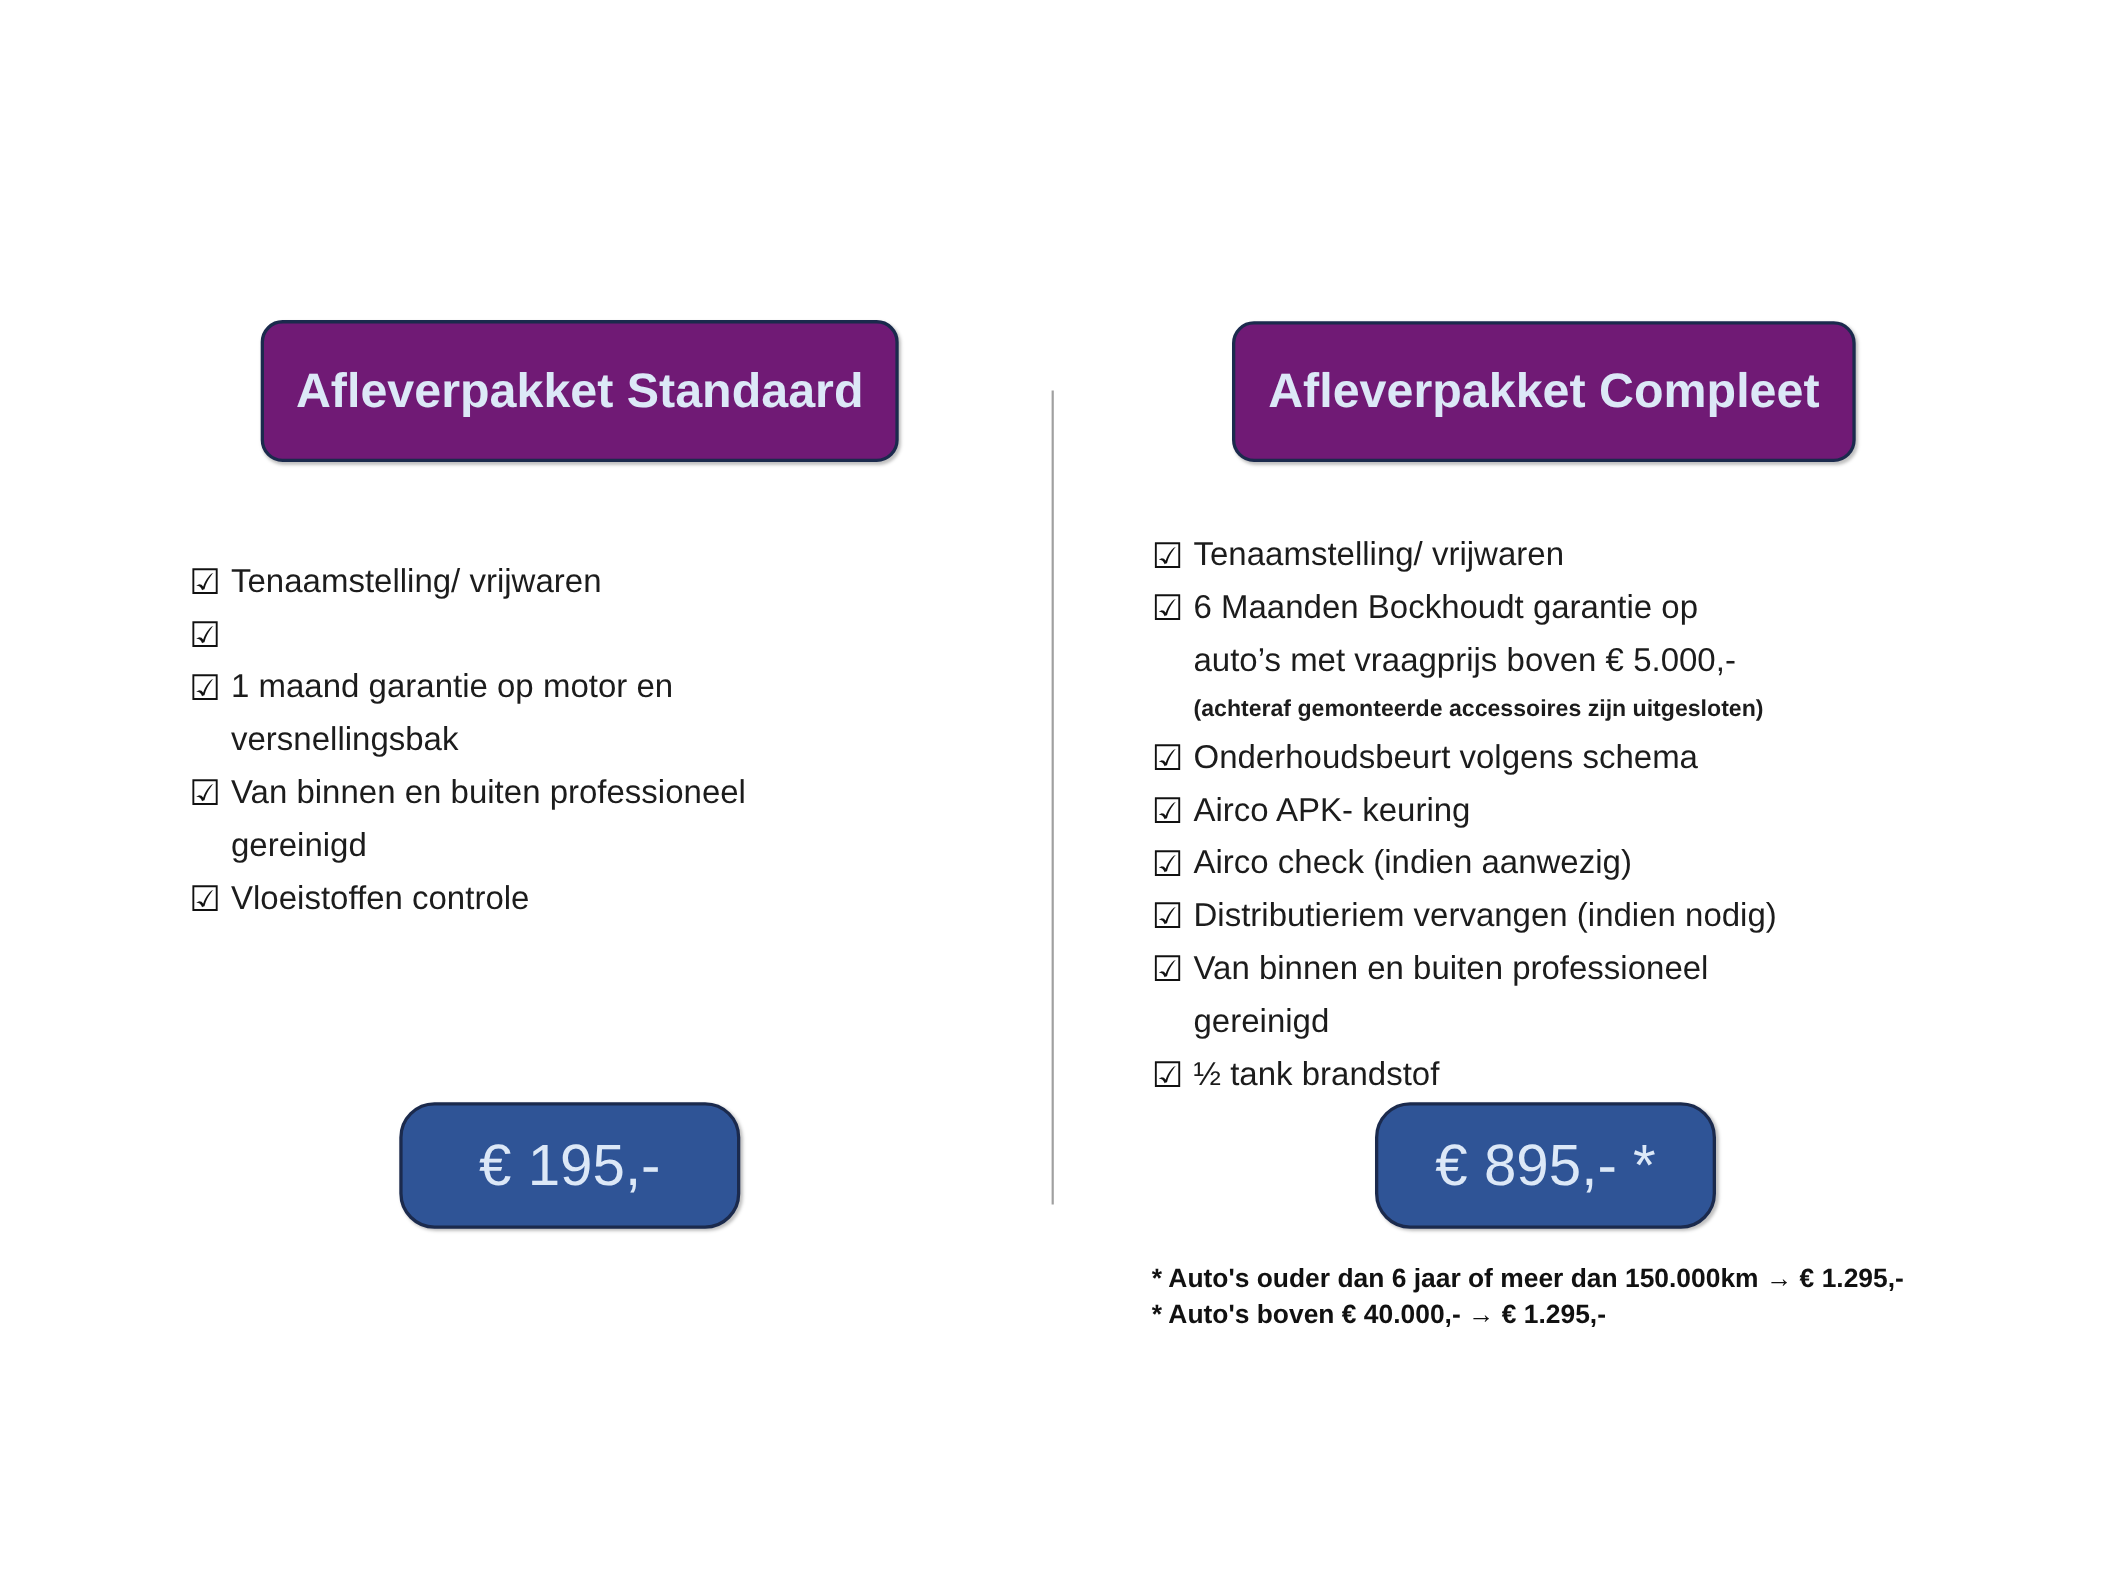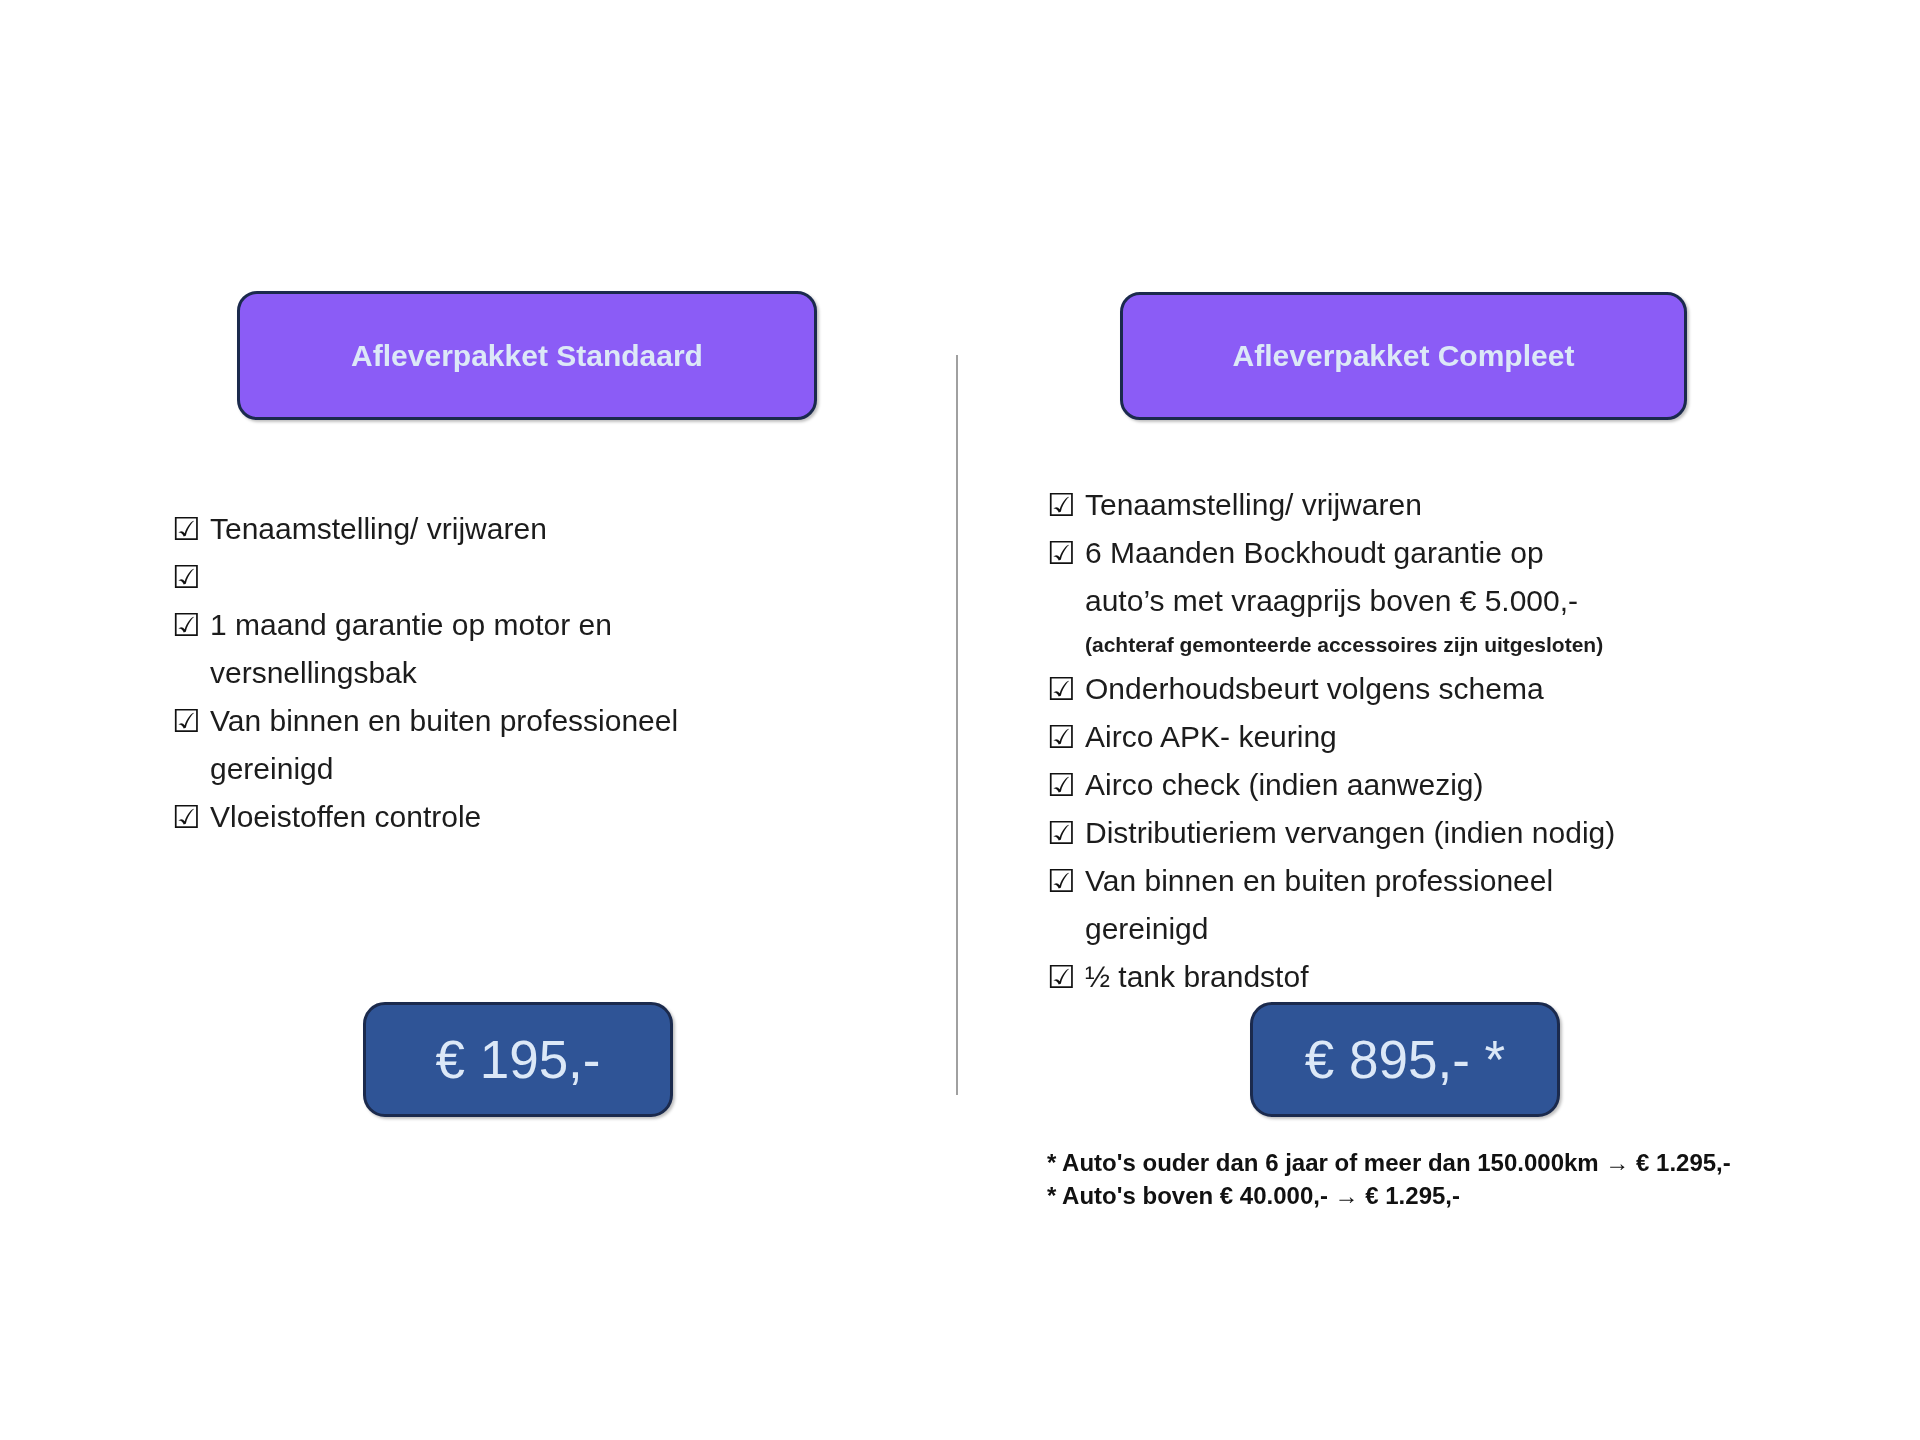--- a/index.html
+++ b/index.html
@@ -10,26 +10,26 @@
     position: relative;
     width: 1920px;
     height: 1440px;
     background: #ffffff;
     overflow: hidden;
   }
 
   
   .banner {
     position: absolute;
-    background: #8b5cf6;
+    background: #701a75;
     border: 3px solid #1B2A4D;
     border-radius: 20px;
     color: #DCE8F7;
     font-weight: bold;
-    font-size: 30px;
+    font-size: 44px;
     display: flex;
     align-items: center;
     justify-content: center;
     box-shadow: 2px 2px 3px rgba(0,0,0,0.25);
   }
   .banner-left  { left: 237px; top: 291px; width: 580px; height: 129px; }
   .banner-right { left: 1120px; top: 292px; width: 567px; height: 128px; }
 
   
   .divider {
@@ -73,21 +73,21 @@
     font-weight: 600;
     line-height: 40px;
     color: #1C1C1C;
   }
 
   
   .price {
     position: absolute;
     background: #2F5496;
     border: 3px solid #1B2A4D;
-    border-radius: 22px;
+    border-radius: 32px;
     color: #DCE8F7;
     font-size: 53px;
     display: flex;
     align-items: center;
     justify-content: center;
     box-shadow: 2px 2px 3px rgba(0,0,0,0.25);
   }
   .price-left  { left: 363px;  top: 1002px; width: 310px; height: 115px; }
   .price-right { left: 1250px; top: 1002px; width: 310px; height: 115px; }
 

